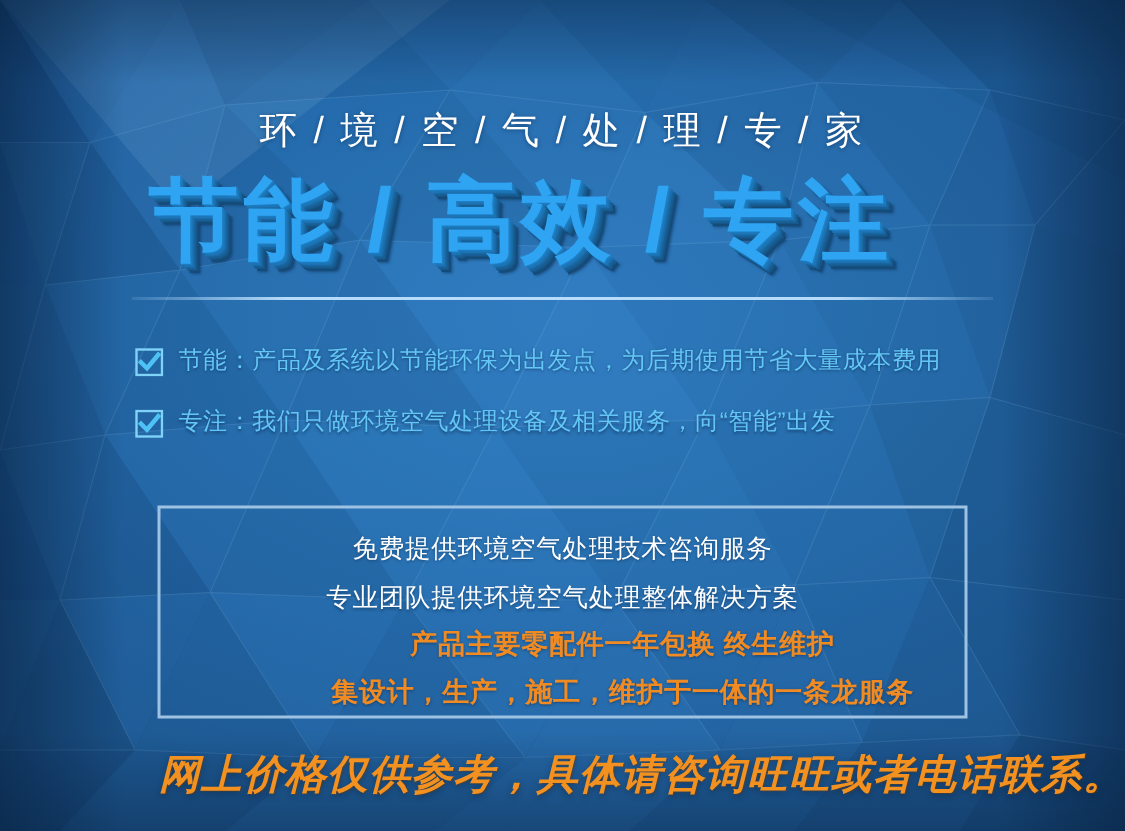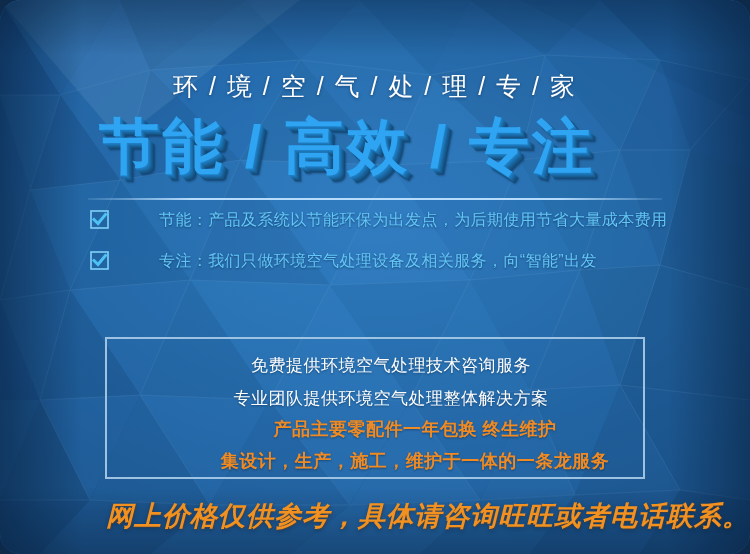--- a/index.html
+++ b/index.html
@@ -10,21 +10,20 @@
   body {
     font-family: "Liberation Sans", "DejaVu Sans", sans-serif;
   }
 
   .banner {
     position: relative;
     width: 750px;
     height: 554px;
     overflow: hidden;
     background: #1f5ea0;
-    border-radius: 21px;
   }
 
   
   .bg-base {
     position: absolute;
     inset: 0;
     background:
       radial-gradient(ellipse 70% 60% at 50% 38%, #2f76b8 0%, #2569a8 38%, #1d5896 70%, #174a82 100%);
   }
   .poly-layer {
@@ -93,24 +92,23 @@
   }
 
   .bullets {
     position: absolute;
     top: 210px;
     left: 90px;
     width: 600px;
   }
   .bullet {
     display: flex;
-    align-items: flex-start;
+    align-items: flex-end;
     height: 41px;
     white-space: nowrap;
-    gap: 40px;
   }
   .check-icon {
     flex: 0 0 auto;
     width: 19px;
     height: 19px;
     margin-right: 10px;
     position: relative;
   }
   .check-icon svg { display: block; }
 
@@ -135,21 +133,20 @@
     left: 0;
     width: 100%;
     text-align: center;
     white-space: nowrap;
     letter-spacing: 0.5px;
   }
   .ib-white {
     color: #ffffff;
     font-size: 17px;
     text-shadow: 0 1px 2px rgba(5,30,62,0.45);
-    margin-left: 16px;
   }
   .ib-orange {
     color: #f08a22;
     font-size: 18px;
     font-weight: bold;
     text-shadow: 0 1px 2px rgba(5,30,62,0.45);
     margin-left: 40px;
   }
   .ib-l1 { top: 15px; }
   .ib-l2 { top: 48px; }

